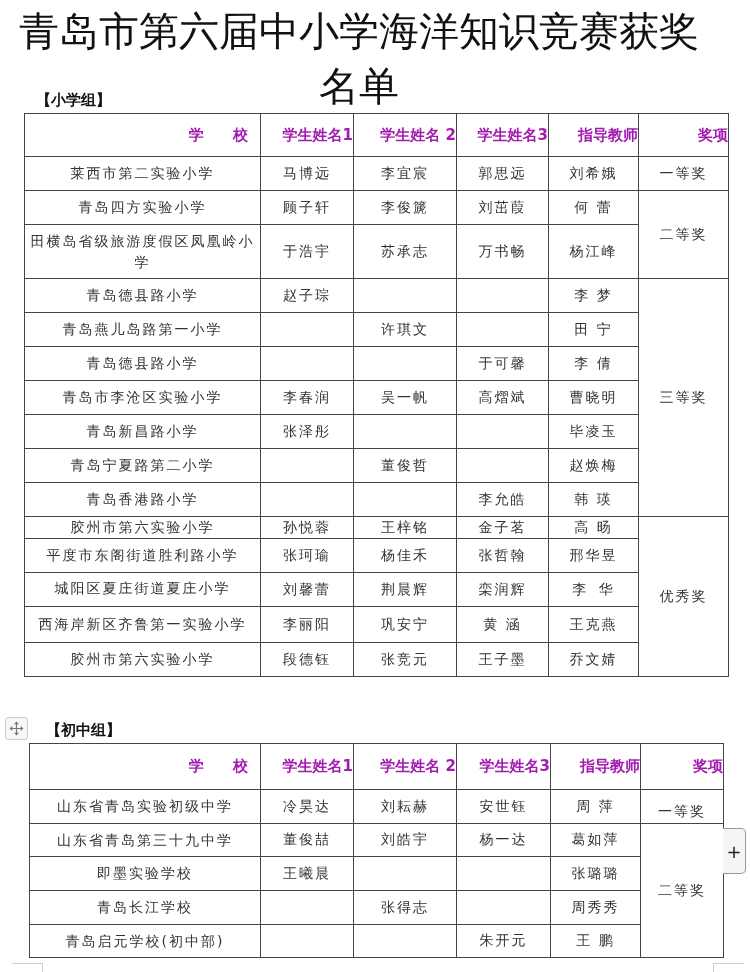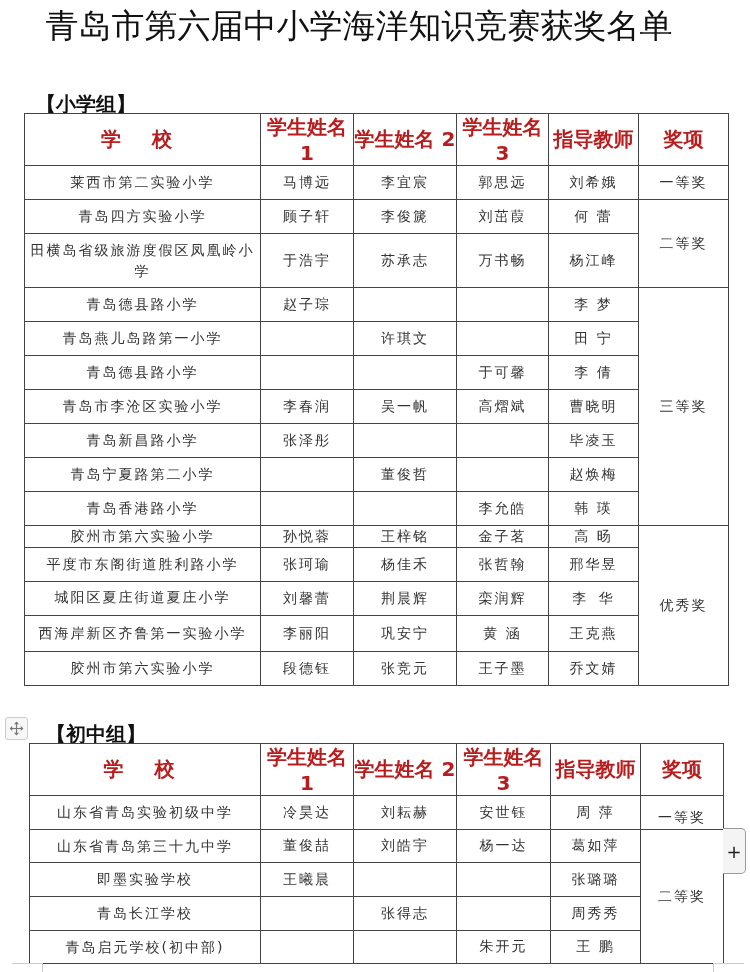--- a/index.html
+++ b/index.html
@@ -1,24 +1,24 @@
 <!DOCTYPE html>
 <html><head>
 <meta charset="utf-8">
 <style>
   html, body { margin:0; padding:0; background:#ffffff; }
   body { width:750px; height:972px; position:relative; overflow:hidden;
          font-family:"DejaVu Sans", "Liberation Sans", sans-serif; color:#222; }
   .title { position:absolute; left:0; top:4px; width:718px; text-align:center;
-           font-size:33px; color:#111; letter-spacing:0px; font-weight:normal; }
-  .group-label { position:absolute; font-size:20px; font-weight:bold; color:#111; }
+           font-size:40px; color:#111; letter-spacing:0px; font-weight:normal; }
+  .group-label { position:absolute; font-size:15px; font-weight:bold; color:#111; }
   table.award { position:absolute; border-collapse:collapse; table-layout:fixed; }
   table.award td, table.award th { border:1px solid #444; text-align:center; vertical-align:middle;
            padding:0; font-size:14px; color:#333; letter-spacing:2px; overflow:hidden; }
-  table.award th { font-weight:bold; font-size:20px; color:#b91c1c; letter-spacing:0; }
+  table.award th { font-weight:bold; font-size:15px; color:#a21caf; letter-spacing:0;text-align:right; }
   table.award th.school-head { letter-spacing:12px; }
   td.school { letter-spacing:3px; line-height:21px; }
   td.spaced { letter-spacing:14px; }
   .move-handle { position:absolute; left:5px; top:717px; width:21px; height:21px;
                  border:1px solid #ccc; border-radius:3px; background:#f7f7f7;
                  display:flex; align-items:center; justify-content:center; }
   .add-button { position:absolute; left:723px; top:828px; width:22px; height:44px;
                 border:1px solid #999; border-left:none; border-radius:0 5px 5px 0; background:#f4f4f4;
                 display:flex; align-items:center; justify-content:center; font-size:18px; color:#222; }
   .page-corner { position:absolute; width:30px; height:12px; }

